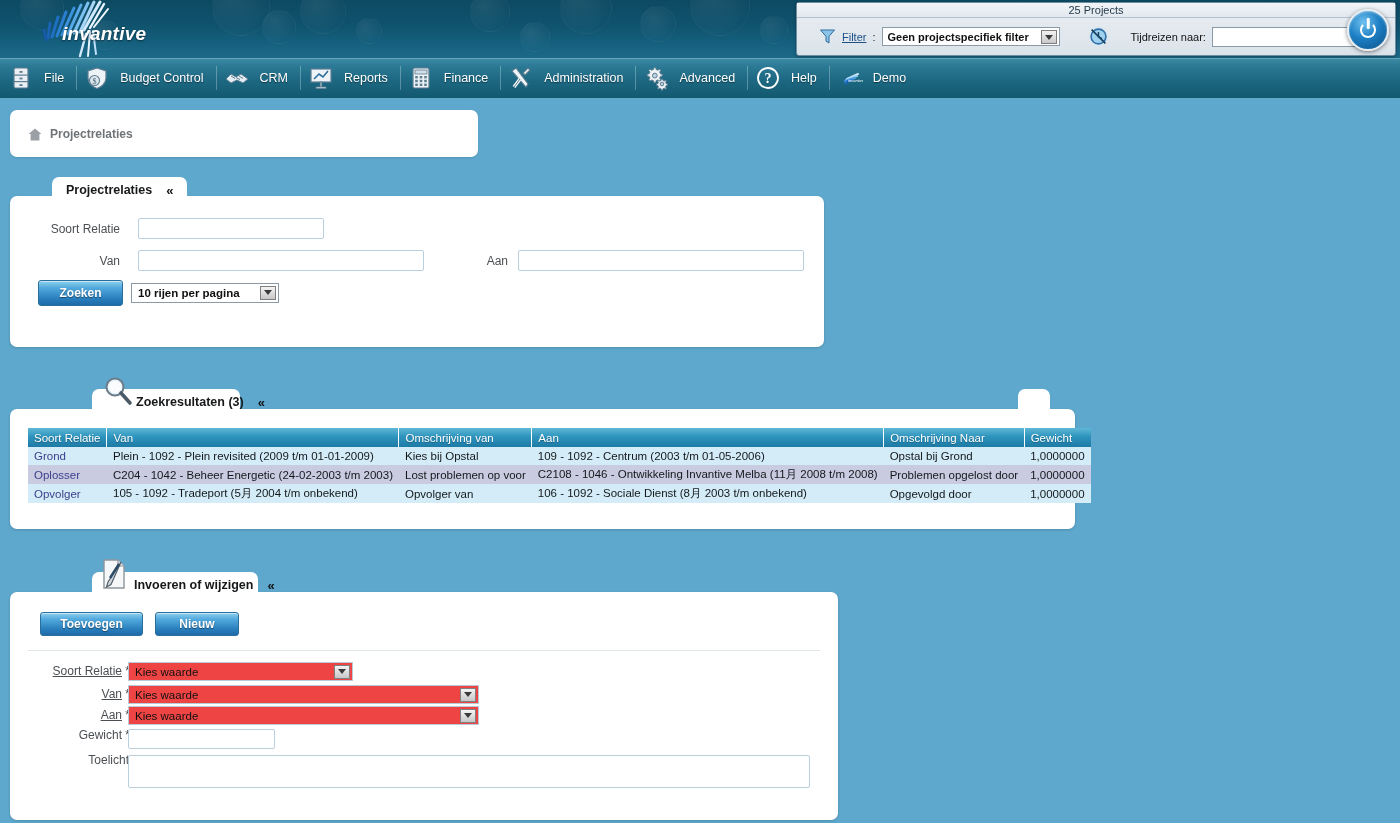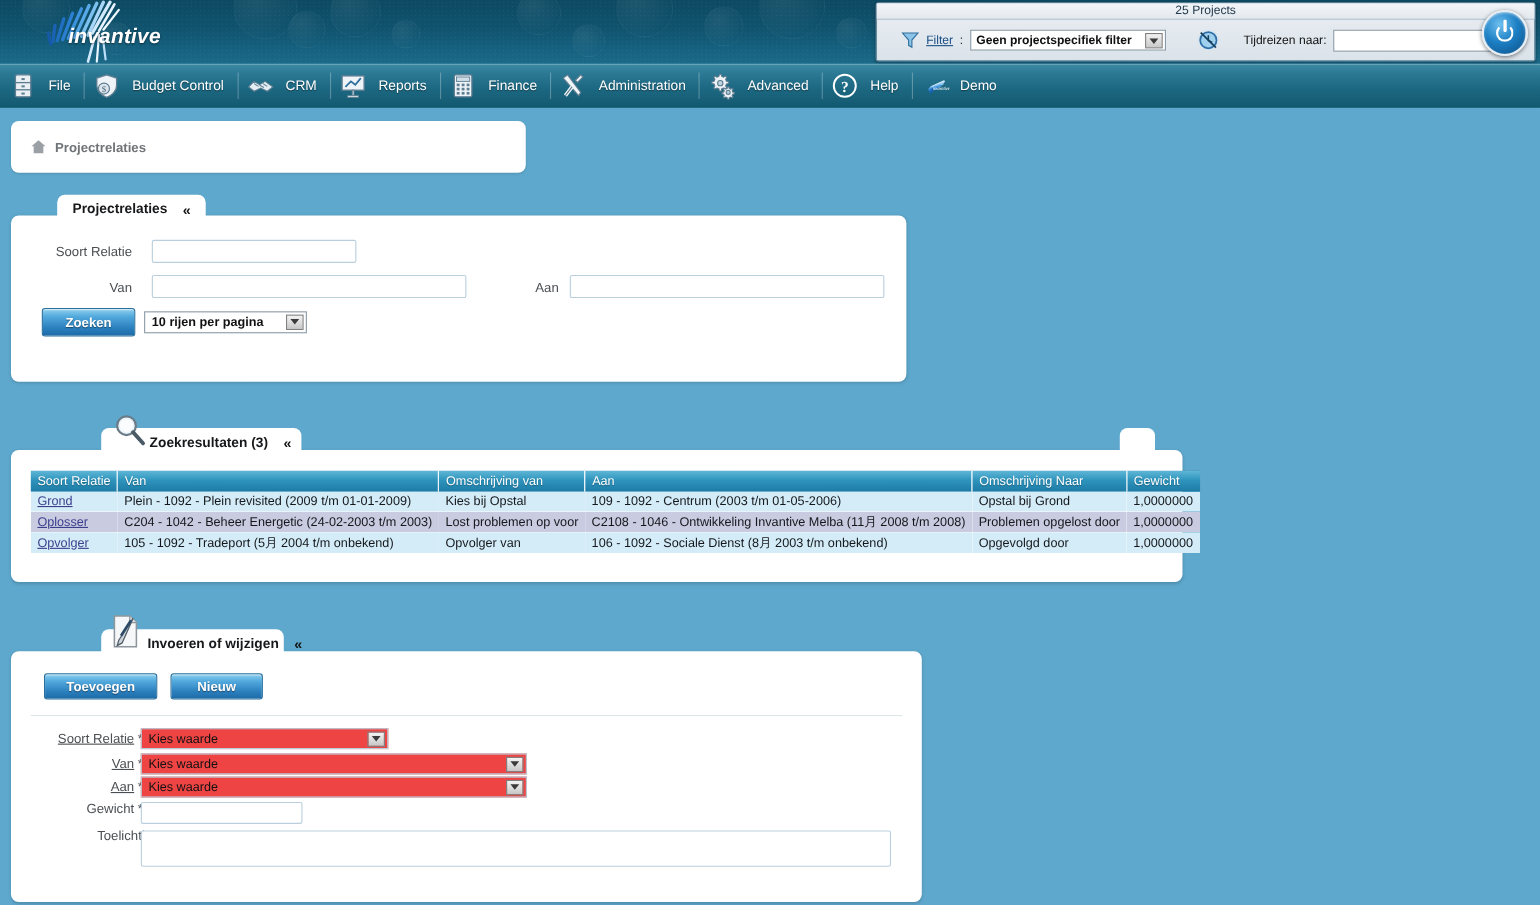--- a/index.html
+++ b/index.html
@@ -166,21 +166,21 @@
     cursor: pointer; box-shadow: inset 0 1px 0 rgba(255,255,255,.5);
   }
   .rowselect {
     position: relative; background: #fff; border: 1px solid #8a9aa6;
     height: 20px; display: flex; align-items: center; padding: 0 26px 0 6px;
     font-size: 11.5px; font-weight: bold; color: #111; cursor: pointer;
   }
 
   
   #pnl-results { left: 10px; top: 409px; width: 1065px; height: 120px; }
-  #tab-results { left: 92px; top: 389px; width: 182px; padding-left: 44px; }
+  #tab-results { left: 92px; top: 389px; width: 148px; padding-left: 44px; }
   #tab-results .mag {
     position: absolute; left: 10px; top: -14px; width: 32px; height: 32px;
   }
   #tab-stub {
     position: absolute; left: 1018px; top: 389px; width: 32px; height: 26px;
     background: #fff; border-radius: 7px 7px 0 0; z-index: 3;
   }
   table.grid {
     position: absolute; left: 18px; top: 19px; border-collapse: collapse;
     font-size: 11.5px; table-layout: fixed;
@@ -192,21 +192,21 @@
     border-right: 1px solid #fff;
     text-shadow: 0 1px 1px rgba(0,0,0,.3);
   }
   table.grid th:last-child { border-right: none; }
   table.grid td {
     padding: 2px 6px; height: 18px; color: #14181c; white-space: nowrap;
     overflow: hidden; text-overflow: clip;
   }
   table.grid tr.r0 td { background: #d4ecf7; }
   table.grid tr.r1 td { background: #c9cbe0; }
-  table.grid td a { color: #3b3f8c; text-decoration: underline; cursor: pointer; }
+  table.grid td a { color: #3b3f8c; cursor: pointer; }
 
   
   #pnl-edit { left: 10px; top: 592px; width: 828px; height: 228px; }
   #tab-edit { left: 92px; top: 572px; width: 166px; padding-left: 42px; }
   #tab-edit .doc { position: absolute; left: 8px; top: -14px; width: 30px; height: 32px; }
   #edit-divider {
     position: absolute; left: 18px; top: 58px; width: 792px; height: 1px;
     background: #dfe6ea;
   }
   .elabel {

